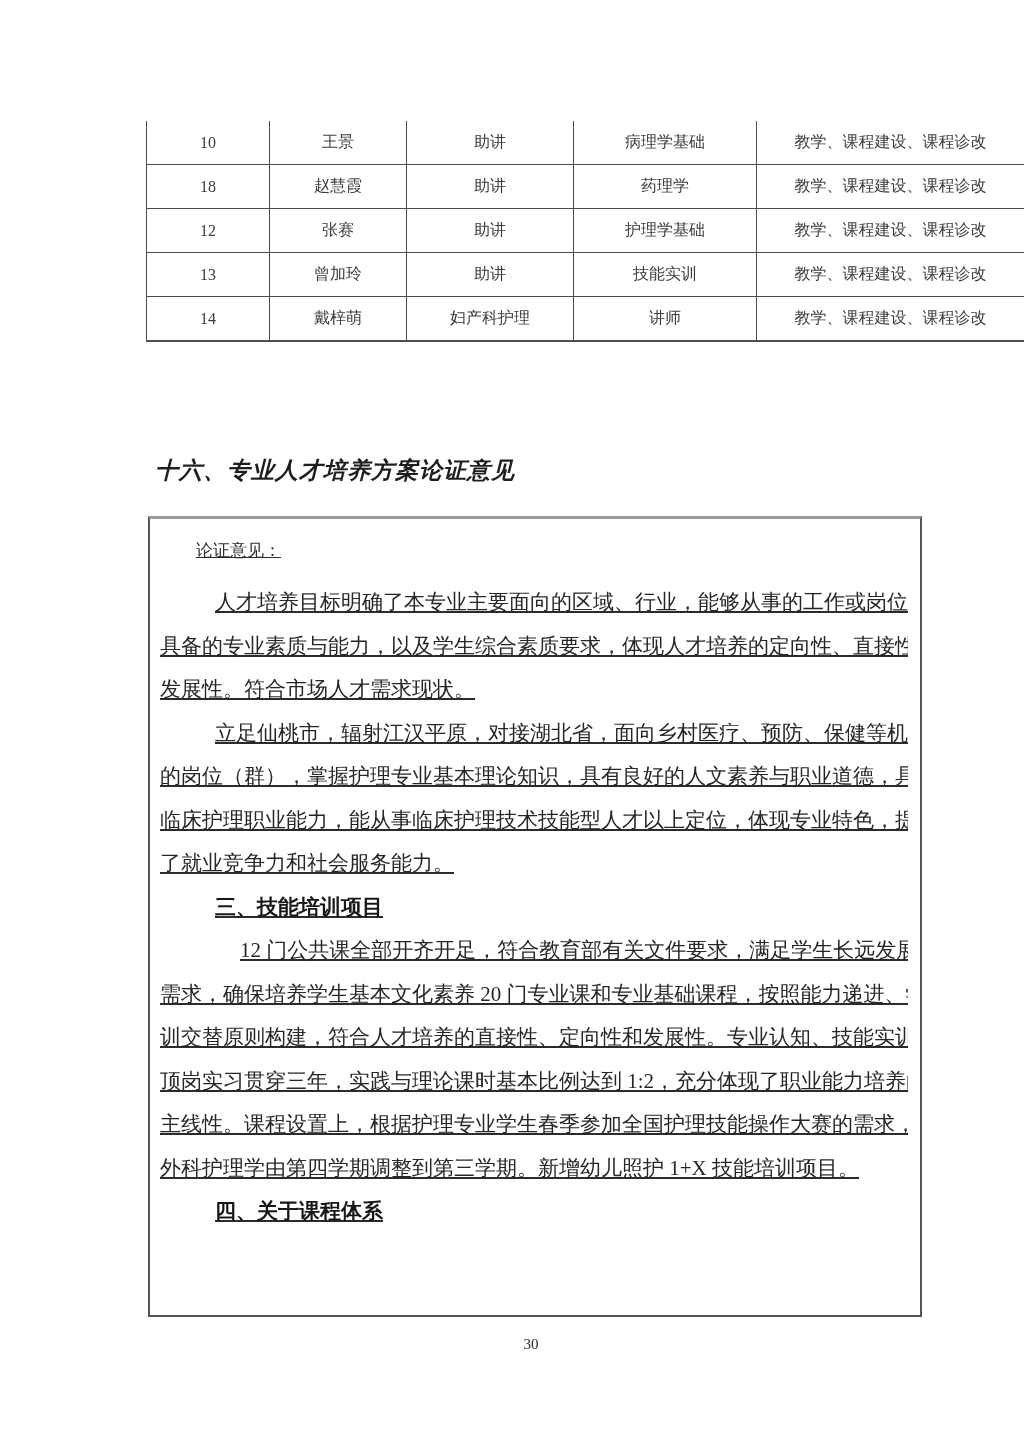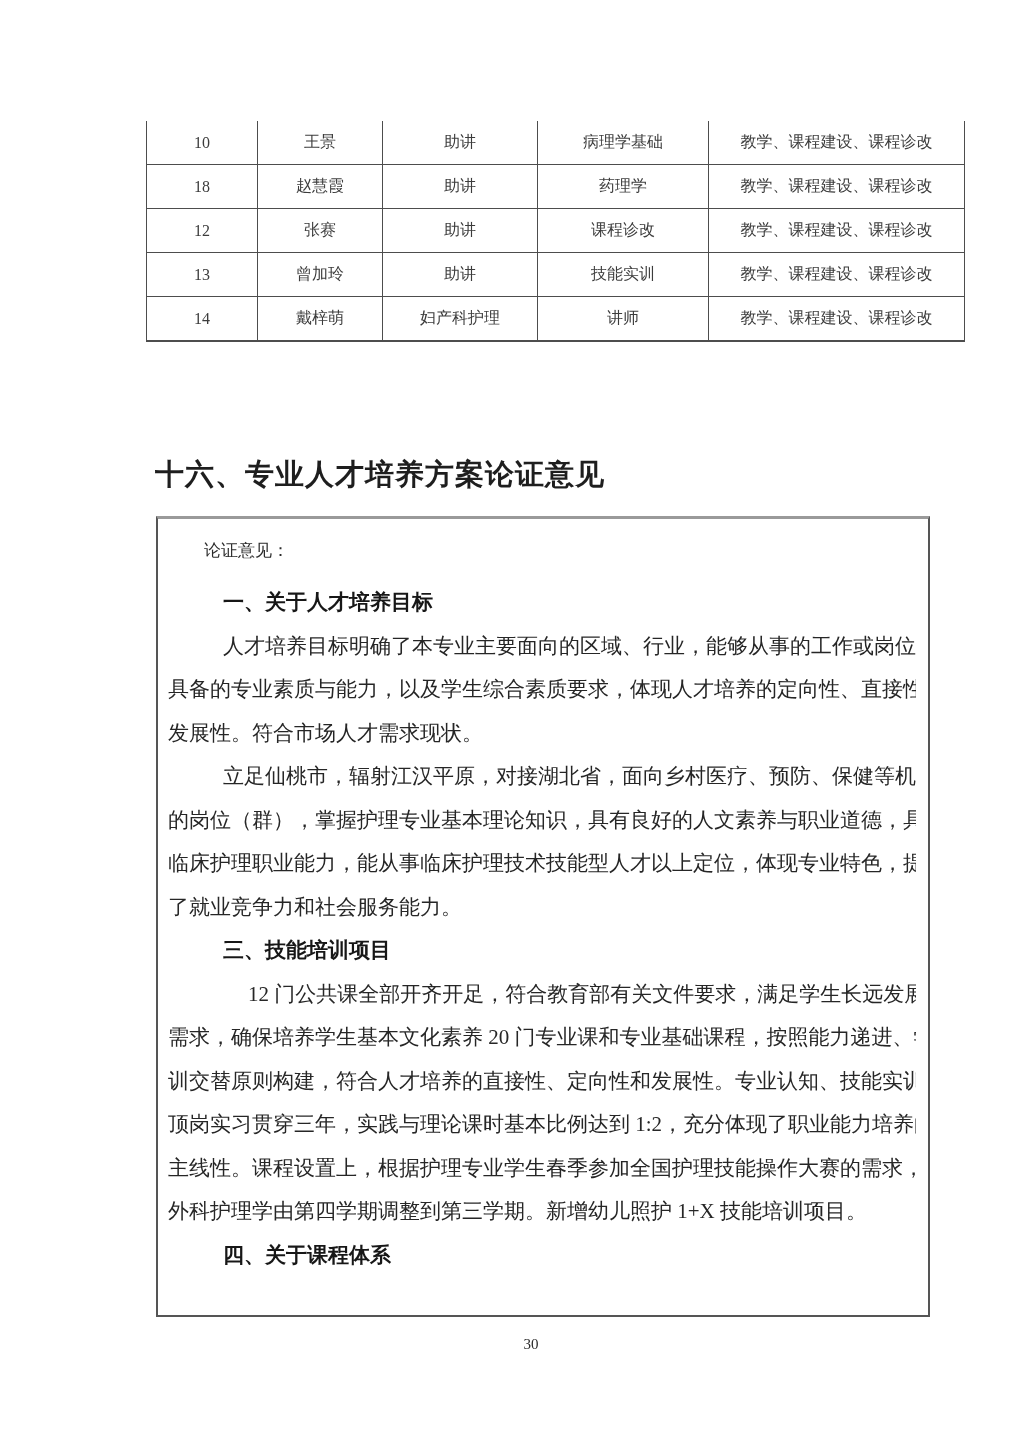--- a/index.html
+++ b/index.html
@@ -18,49 +18,51 @@
     border-collapse:collapse;
     table-layout:fixed;
   }
   .faculty-table td{
     border:1px solid #4d4d4d;
     height:43px;
     text-align:center;
     vertical-align:middle;
     font-size:16px;
     color:#3c3c3c;
-    padding:0 8px;
+    padding:0 14px;
     overflow:hidden;
     white-space:nowrap;
   }
   .faculty-table tr:first-child td{border-top:none;}
   .faculty-table tr:last-child td{border-bottom-width:2px;}
   .col-no{width:94px;}
   .col-name{width:108px;}
   .col-title{width:138px;}
   .col-course{width:154px;}
   .col-duty{width:239px;}
   
   .section-title{
     position:absolute;left:155px;top:455px;
     margin:0;
-    font-size:29px;
+    font-size:23px;
     font-weight:bold;
     color:#1e1e1e;
     letter-spacing:1px;
+    font-style:italic;
   }
   
   .review-box{
-    position:absolute;left:156px;top:516px;
+    position:absolute;left:148px;top:516px;
     width:774px;height:801px;
     box-sizing:border-box;
     border:2px solid #555555;
     border-top:3px solid #9a9a9a;
     padding:10px 12px 0 10px;
     overflow:hidden;
+    text-decoration:underline;
   }
   .review-label{
     margin:0 0 8px 0;
     padding-left:36px;
     font-size:17px;
     line-height:44px;
     color:#2b2b2b;
   }
   .bline{
     font-size:21px;
@@ -100,21 +102,21 @@
       <td>18</td>
       <td>赵慧霞</td>
       <td>助讲</td>
       <td>药理学</td>
       <td>教学、课程建设、课程诊改</td>
     </tr>
     <tr>
       <td>12</td>
       <td>张赛</td>
       <td>助讲</td>
-      <td>课程诊改</td>
+      <td>护理学基础</td>
       <td>教学、课程建设、课程诊改</td>
     </tr>
     <tr>
       <td>13</td>
       <td>曾加玲</td>
       <td>助讲</td>
       <td>技能实训</td>
       <td>教学、课程建设、课程诊改</td>
     </tr>
     <tr>
@@ -125,21 +127,20 @@
       <td>教学、课程建设、课程诊改</td>
     </tr>
   </tbody>
     </table>
 
   <h2 class="section-title">十六、专业人才培养方案论证意见</h2>
 
   <div class="review-box">
     <p class="review-label">论证意见：</p>
 
-    <div class="bline bh">一、关于人才培养目标</div>
     <div class="bline indent">人才培养目标明确了本专业主要面向的区域、行业，能够从事的工作或岗位应</div>
     <div class="bline">具备的专业素质与能力，以及学生综合素质要求，体现人才培养的定向性、直接性和</div>
     <div class="bline">发展性。符合市场人才需求现状。</div>
 
     <div class="bline indent">立足仙桃市，辐射江汉平原，对接湖北省，面向乡村医疗、预防、保健等机构</div>
     <div class="bline">的岗位（群），掌握护理专业基本理论知识，具有良好的人文素养与职业道德，具备</div>
     <div class="bline">临床护理职业能力，能从事临床护理技术技能型人才以上定位，体现专业特色，提高</div>
     <div class="bline">了就业竞争力和社会服务能力。</div>
 
     <div class="bline bh">三、技能培训项目</div>

